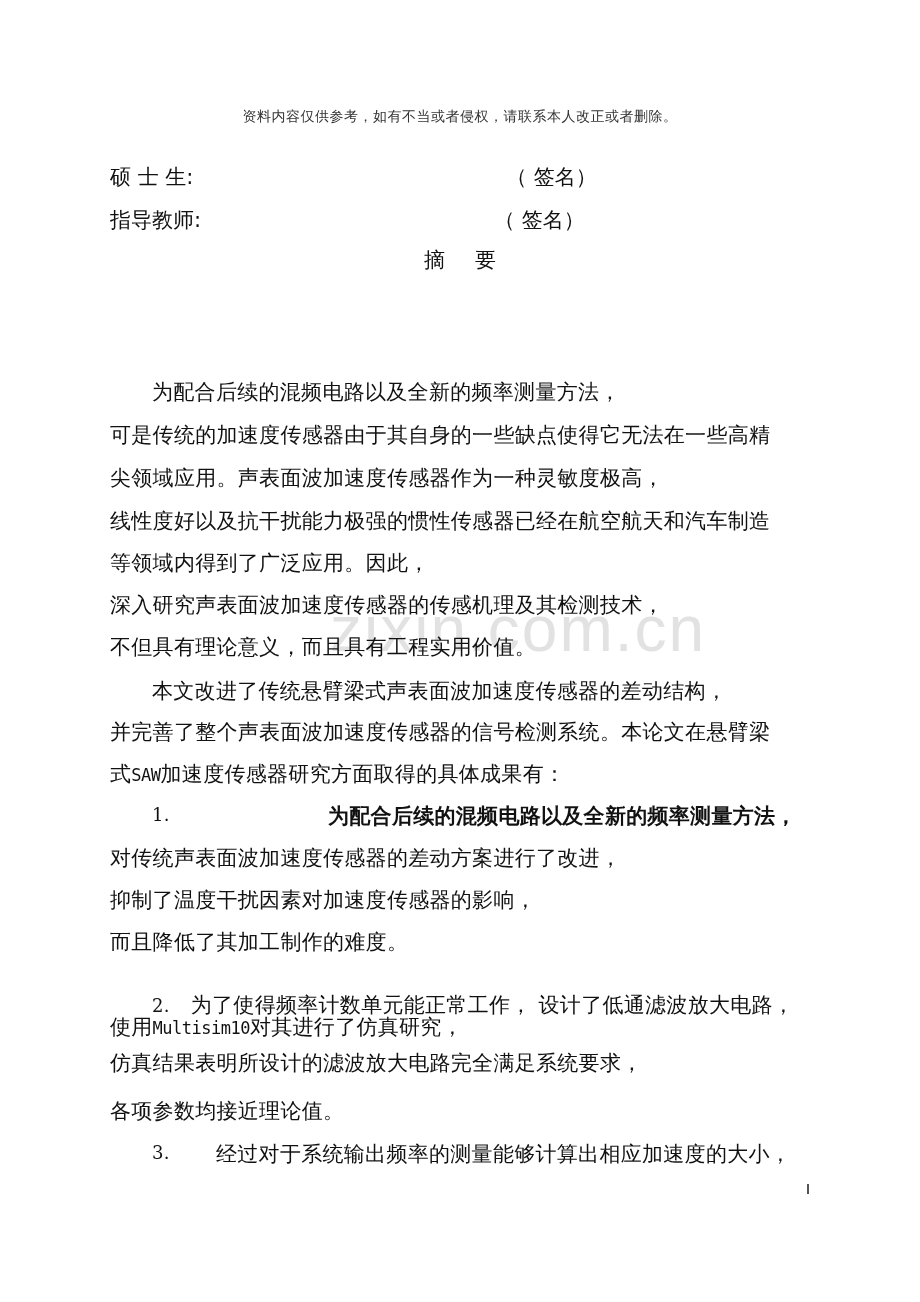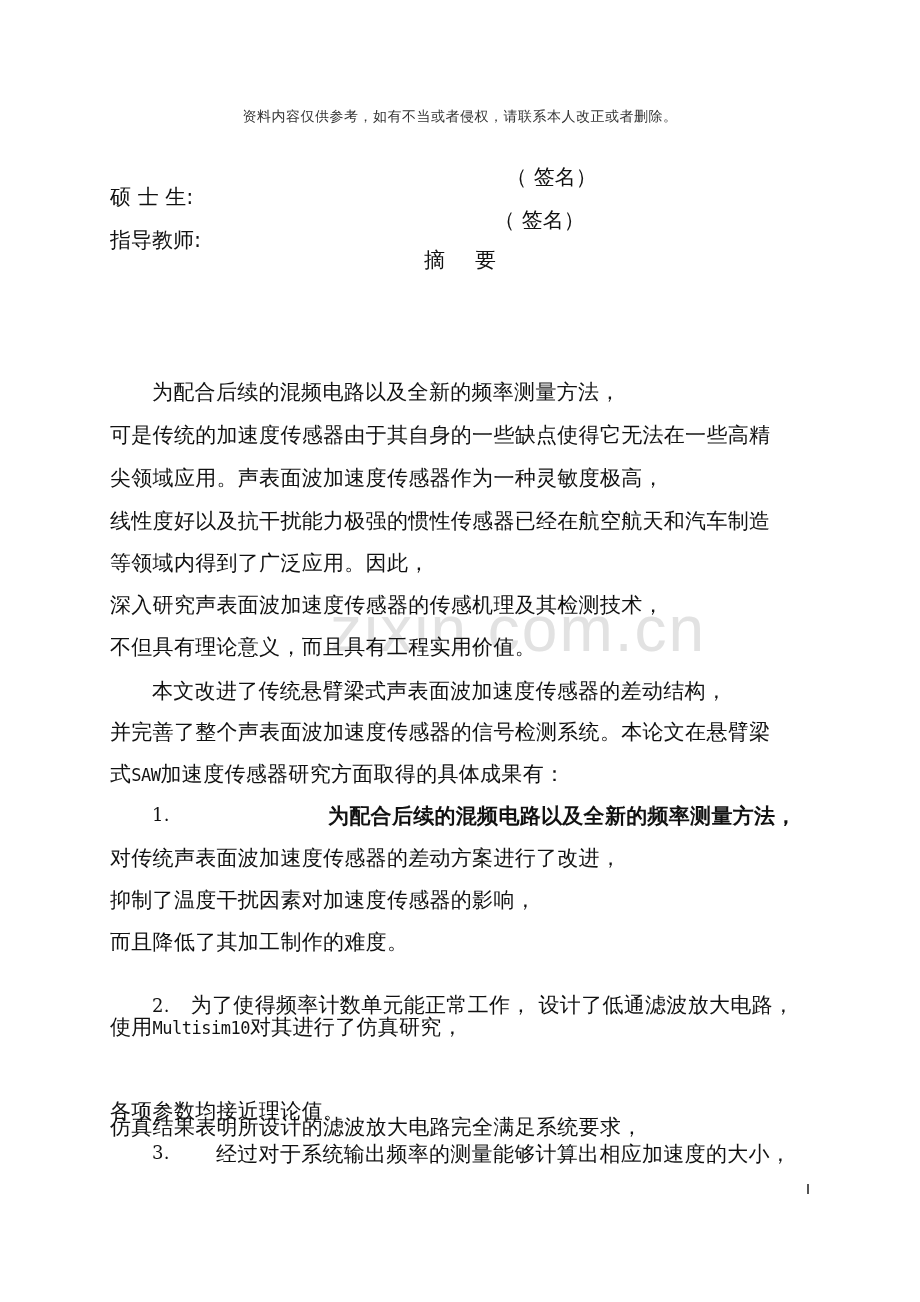--- a/index.html
+++ b/index.html
@@ -7,21 +7,21 @@
     width: 920px; height: 1302px; position: relative; overflow: hidden;
     font-family: "DejaVu Sans", "Liberation Sans", sans-serif; color: #111;
   }
   .page { position: absolute; left: 0; top: 0; width: 920px; height: 1302px; }
   .disclaimer {
     position: absolute; top: 108px; left: 0; width: 920px; text-align: center;
     font-family: "DejaVu Serif", "Liberation Serif", serif;
     font-size: 14px; color: #333; letter-spacing: 0.5px;
   }
   .sig-row { position: absolute; left: 110px; font-size: 21px; color: #111; }
-  .sig-label { position: absolute; left: 0; white-space: nowrap; margin-top: 20px; }
+  .sig-label { position: absolute; left: 0; white-space: nowrap; }
   .sig-mark { position: absolute; white-space: nowrap; }
   .abstract-title {
     position: absolute; top: 246px; left: 0; width: 920px; text-align: center;
     font-size: 21px; letter-spacing: 30px; padding-left: 30px; box-sizing: border-box;
   }
   .line {
     position: absolute; left: 110px; font-size: 21px; white-space: nowrap;
     color: #111; letter-spacing: 0.3px;
   }
   .indent { left: 152px; }
@@ -83,21 +83,21 @@
   <div class="line" style="top:886px;">抑制了温度干扰因素对加速度传感器的影响，</div>
   <div class="line" style="top:928px;">而且降低了其加工制作的难度。</div>
 
   <div class="line" style="top:971px; left:152px;margin-top:20px;">
     <span class="num">2.</span>
     <span style="margin-left:14px;">为了使得频率计数单元能正常工作， 设计了低通滤波放大电路，</span>
   </div>
   <div class="line" style="top:1013px;">
     <span>使用</span><span class="mono">Multisim10</span><span>对其进行了仿真研究，</span>
   </div>
-  <div class="line" style="top:1113px;">仿真结果表明所设计的滤波放大电路完全满足系统要求，</div>
+  <div class="line" style="top:1049px;">仿真结果表明所设计的滤波放大电路完全满足系统要求，</div>
   <div class="line" style="top:1097px;">各项参数均接近理论值。</div>
 
   <div class="line" style="top:1140px; left:152px;">
     <span class="num">3.</span>
     <span style="position:absolute; left:64px;">经过对于系统输出频率的测量能够计算出相应加速度的大小，</span>
   </div>
 
   <div class="page-marker"></div>
 </div>
 

